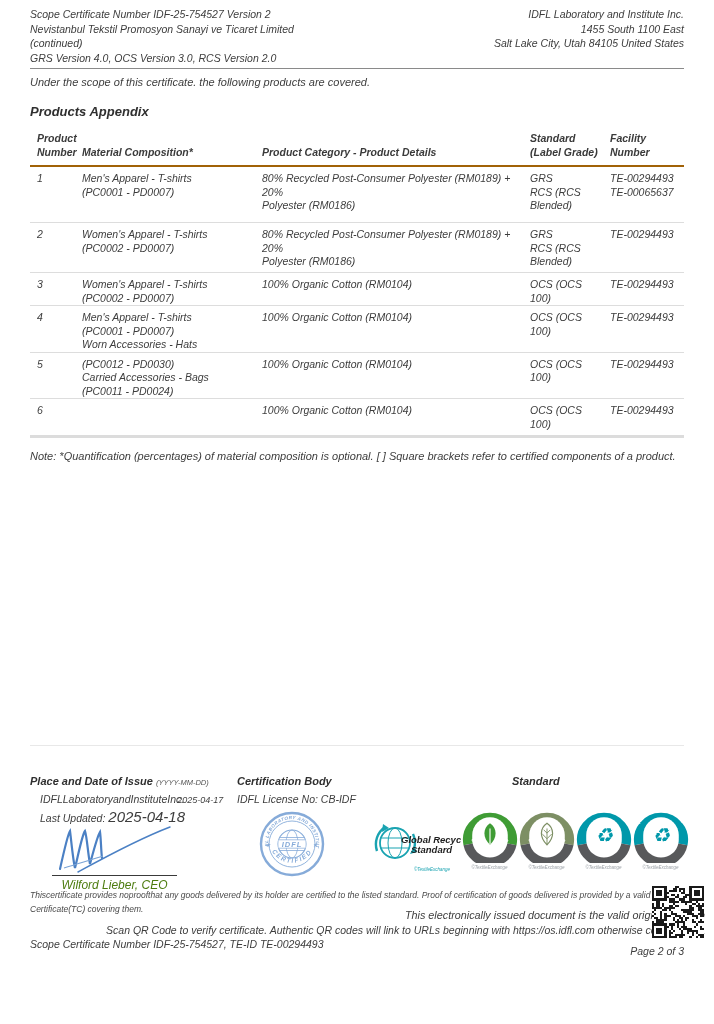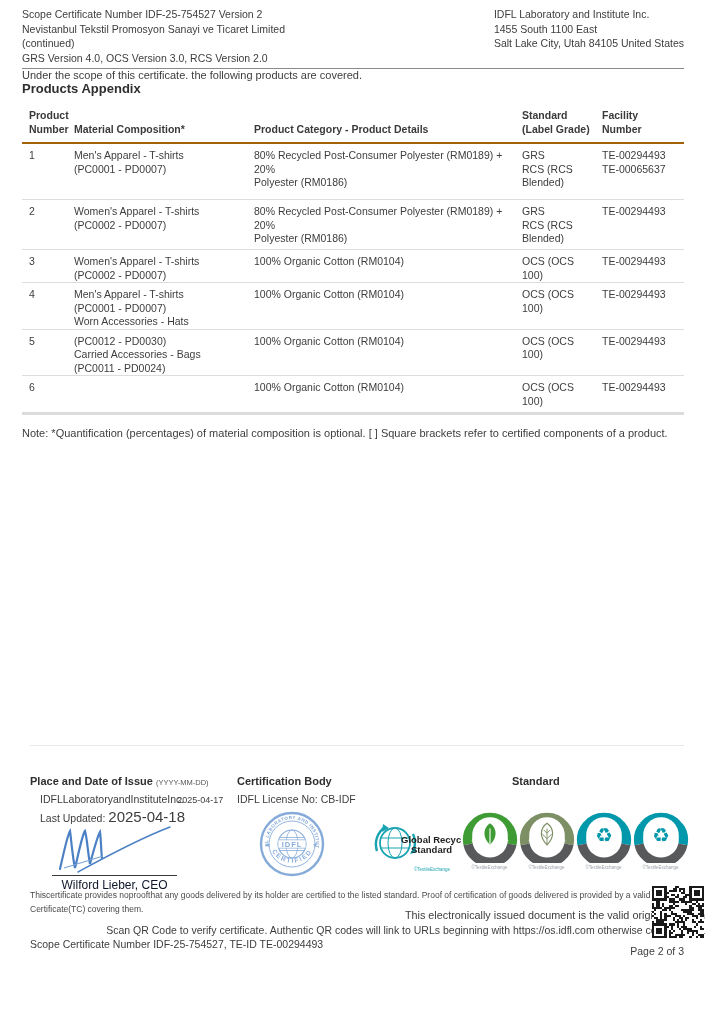--- a/index.html
+++ b/index.html
@@ -1,29 +1,29 @@
 <!DOCTYPE html>
 <html><head>
 <meta charset="utf-8">
 <style>
   * { margin:0; padding:0; box-sizing:border-box; }
   html,body { background:#ffffff; }
   .page {
     width:714px; height:1024px; position:relative; background:#fff;
     font-family:"Liberation Sans", sans-serif; color:#3d3d3d;
-    padding:7px 30px 0 22px; overflow:hidden;
+    padding:7px 30px 0 30px; overflow:hidden;font-style:italic;
   }
   
   .header { display:flex; justify-content:space-between; font-size:10.5px; line-height:14.5px; }
   .header-left { width:400px; }
-  .header-right { text-align:left; }
+  .header-right { text-align:right; }
   .header-rule { border-top:1px solid #8a8a8a; margin-top:3px; }
   
-  .intro { margin-top:0; font-size:11px; }
-  .appendix-title { margin-top:0; font-size:13px; font-weight:bold; color:#2f2f2f; line-height:16px; }
+  .intro { margin-top:7px; font-size:11px; }
+  .appendix-title { margin-top:16px; font-size:13px; font-weight:bold; color:#2f2f2f; line-height:16px; }
   
   .table { margin-top:12px; }
   .trow { display:grid; grid-template-columns:52px 180px 268px 80px 74px; }
   .cell { font-size:10.5px; line-height:13.5px; padding-right:10px; }
   .cell.num { padding-left:7px; }
   .thead { font-weight:bold; color:#3a3a3a; padding-bottom:6px; border-bottom:2px solid #a16207; align-items:end; }
   .thead .cell { padding-right:6px; }
   .r { border-bottom:1px solid #dddddd; padding-top:5px; }
   .r1 { min-height:56px; }
   .r2 { min-height:50px; }
@@ -40,21 +40,21 @@
   .fh-place { left:0; }
   .fh-cert { left:207px; }
   .fh-standard { left:482px; }
   .date-format { font-weight:normal; font-size:7.5px; color:#555; }
   .issuer-line { position:absolute; left:10px; top:48px; font-size:10.5px; white-space:nowrap; }
   .issue-date { font-size:9px; margin-left:-7px; }
   .lastupd-line { position:absolute; left:10px; top:63px; font-size:10.5px; white-space:nowrap; }
   .lastupd-date { font-size:15px; }
   .signature { position:absolute; left:18px; top:78px; }
   .sig-line { position:absolute; left:22px; top:130px; width:125px; border-top:1.5px solid #3a3a3a; }
-  .signer { position:absolute; left:22px; top:133px; width:125px; text-align:center; font-size:12px; color:#0f172a; white-space:nowrap; }
+  .signer { position:absolute; left:22px; top:133px; width:125px; text-align:center; font-size:12px; color:#4d7c0f; white-space:nowrap; }
   .license-line { position:absolute; left:207px; top:48px; font-size:10.5px; white-space:nowrap; }
   .stamp { position:absolute; left:229px; top:66px; }
   .standards { position:absolute; left:343px; top:62px; display:flex; align-items:flex-start; }
   .grs-logo { width:88px; margin-top:14px; }
   .badge { width:57px; text-align:center; }
   .badge-caption { font-size:4.5px; color:#9aa0a6; line-height:5px; margin-top:-2px; }
   .grs-caption { font-size:4.5px; color:#19a3b1; text-align:center; margin-top:-6px; padding-left:30px; }
   .smallprint { position:absolute; left:0; right:0; font-size:8.5px; color:#4a4a4a; line-height:14px; white-space:nowrap; }
   .sp1 { top:143px; }
   .sp2 { top:157px; }

